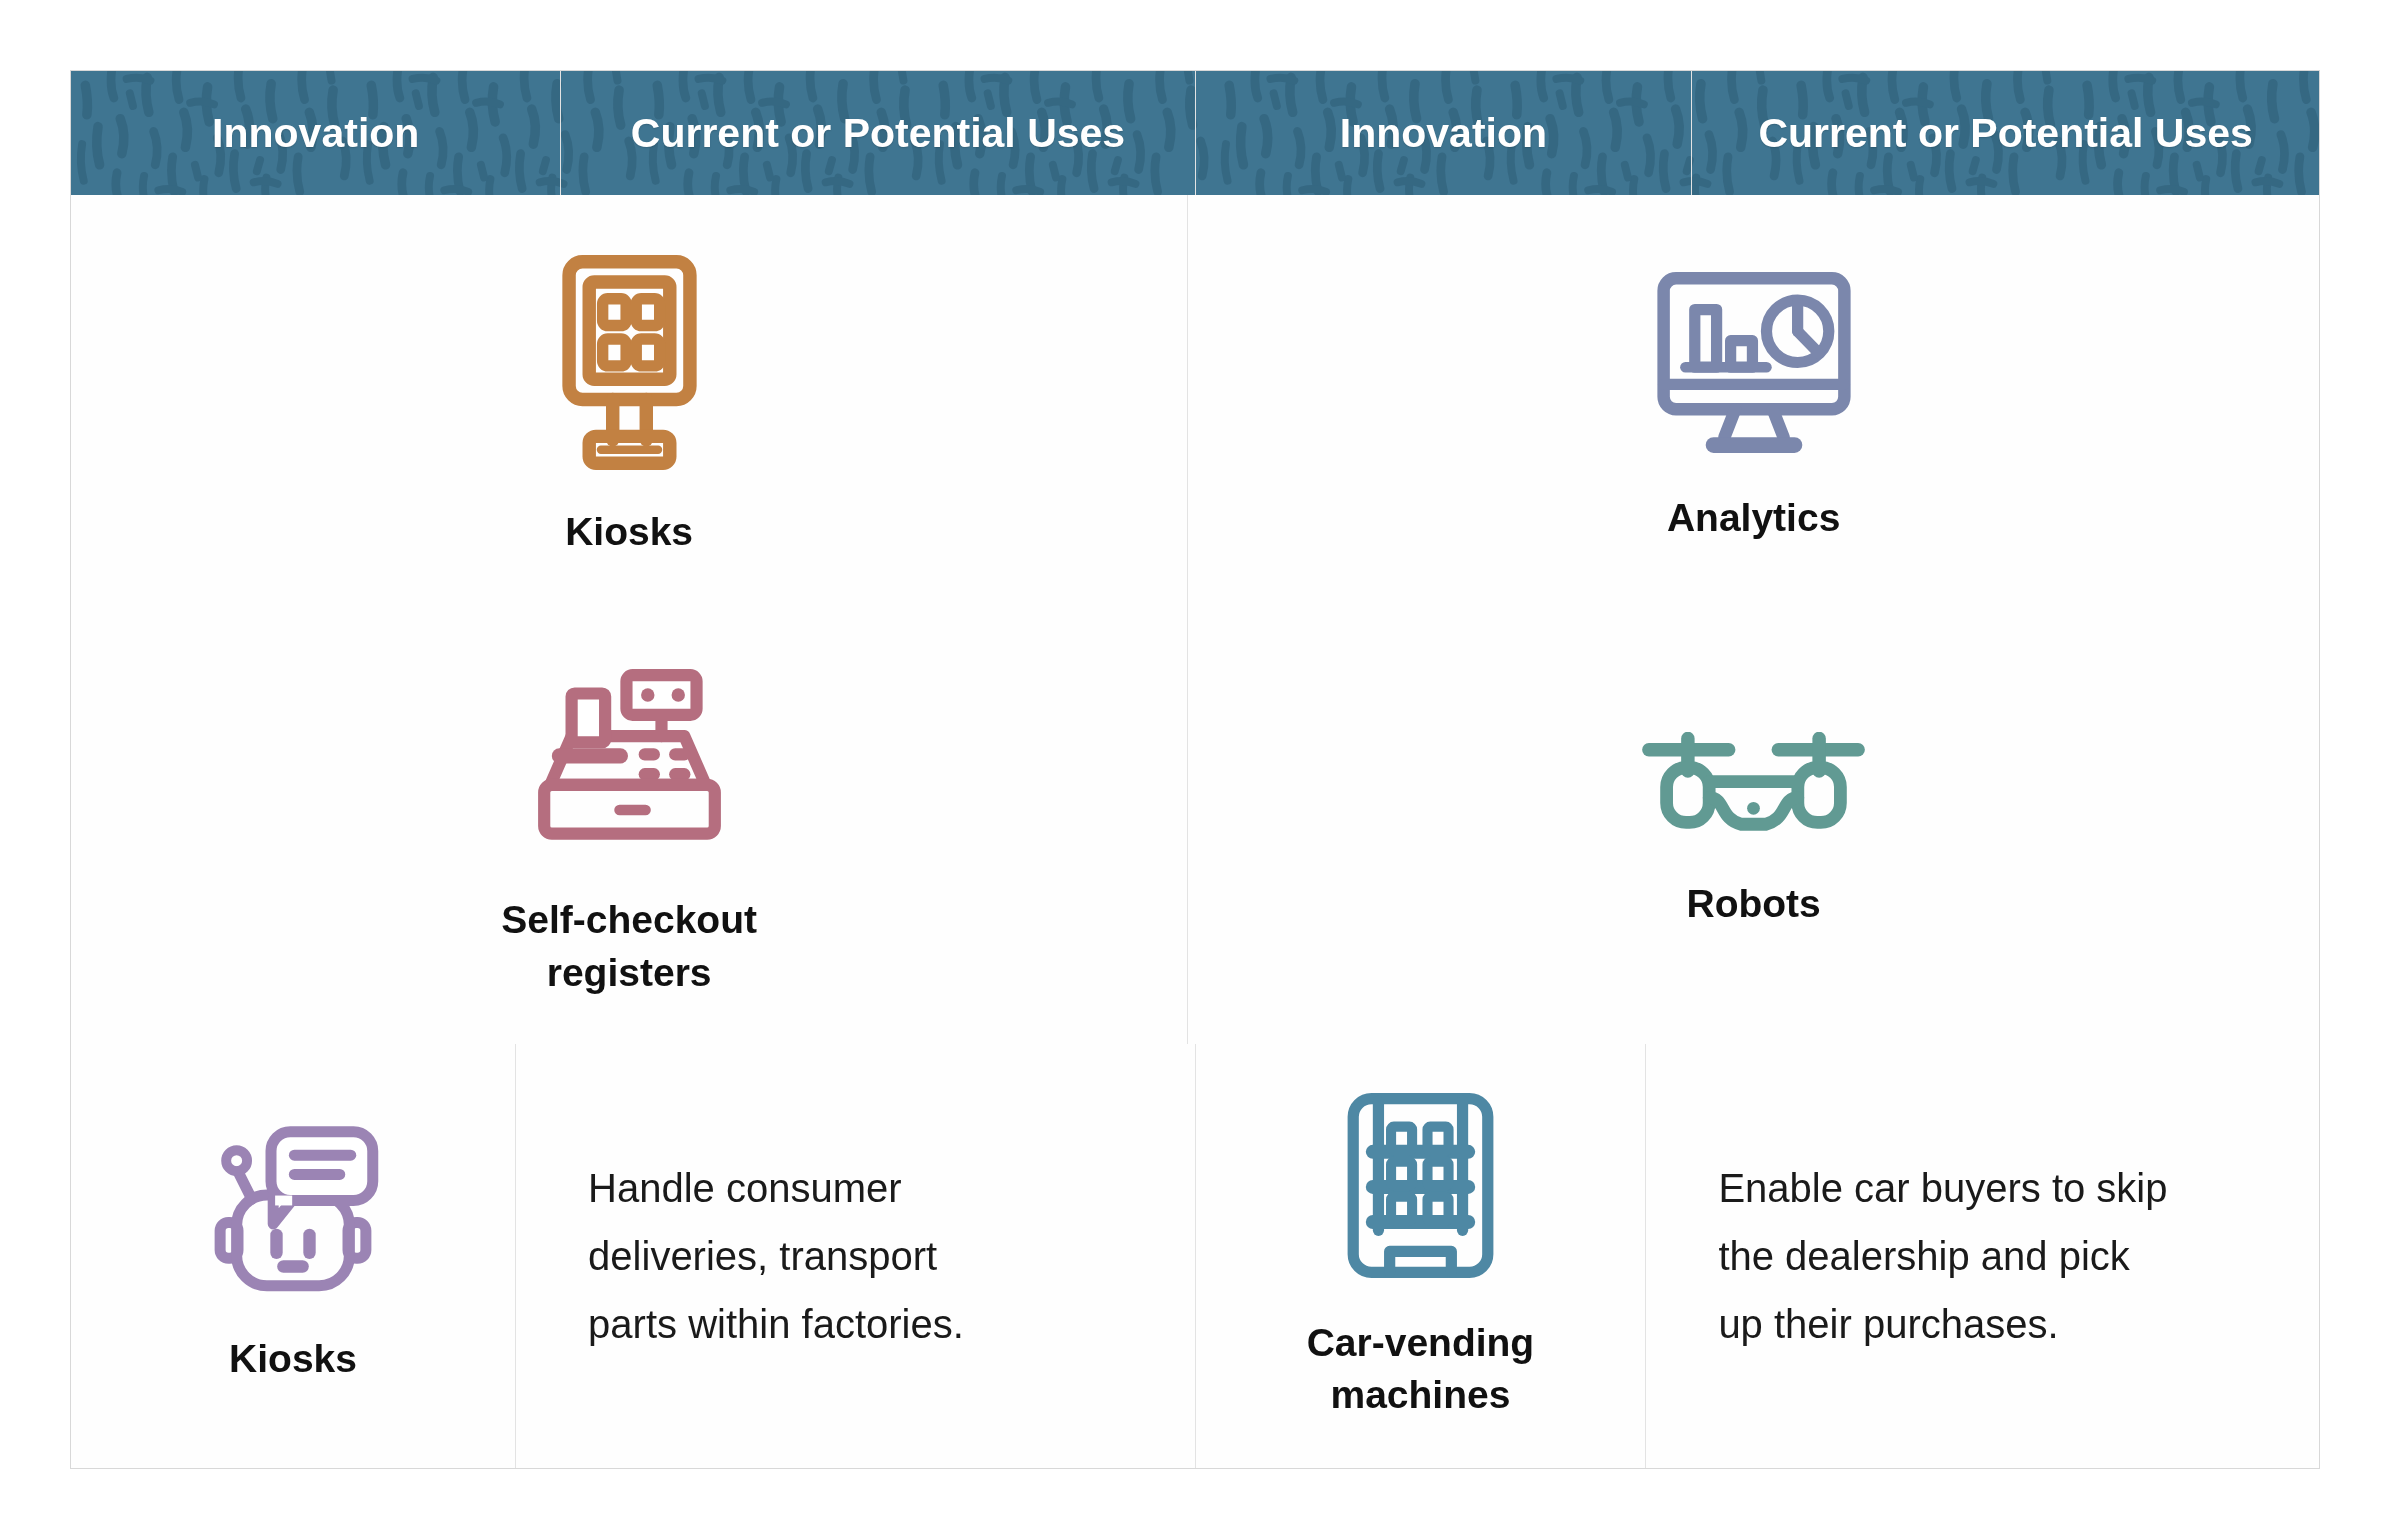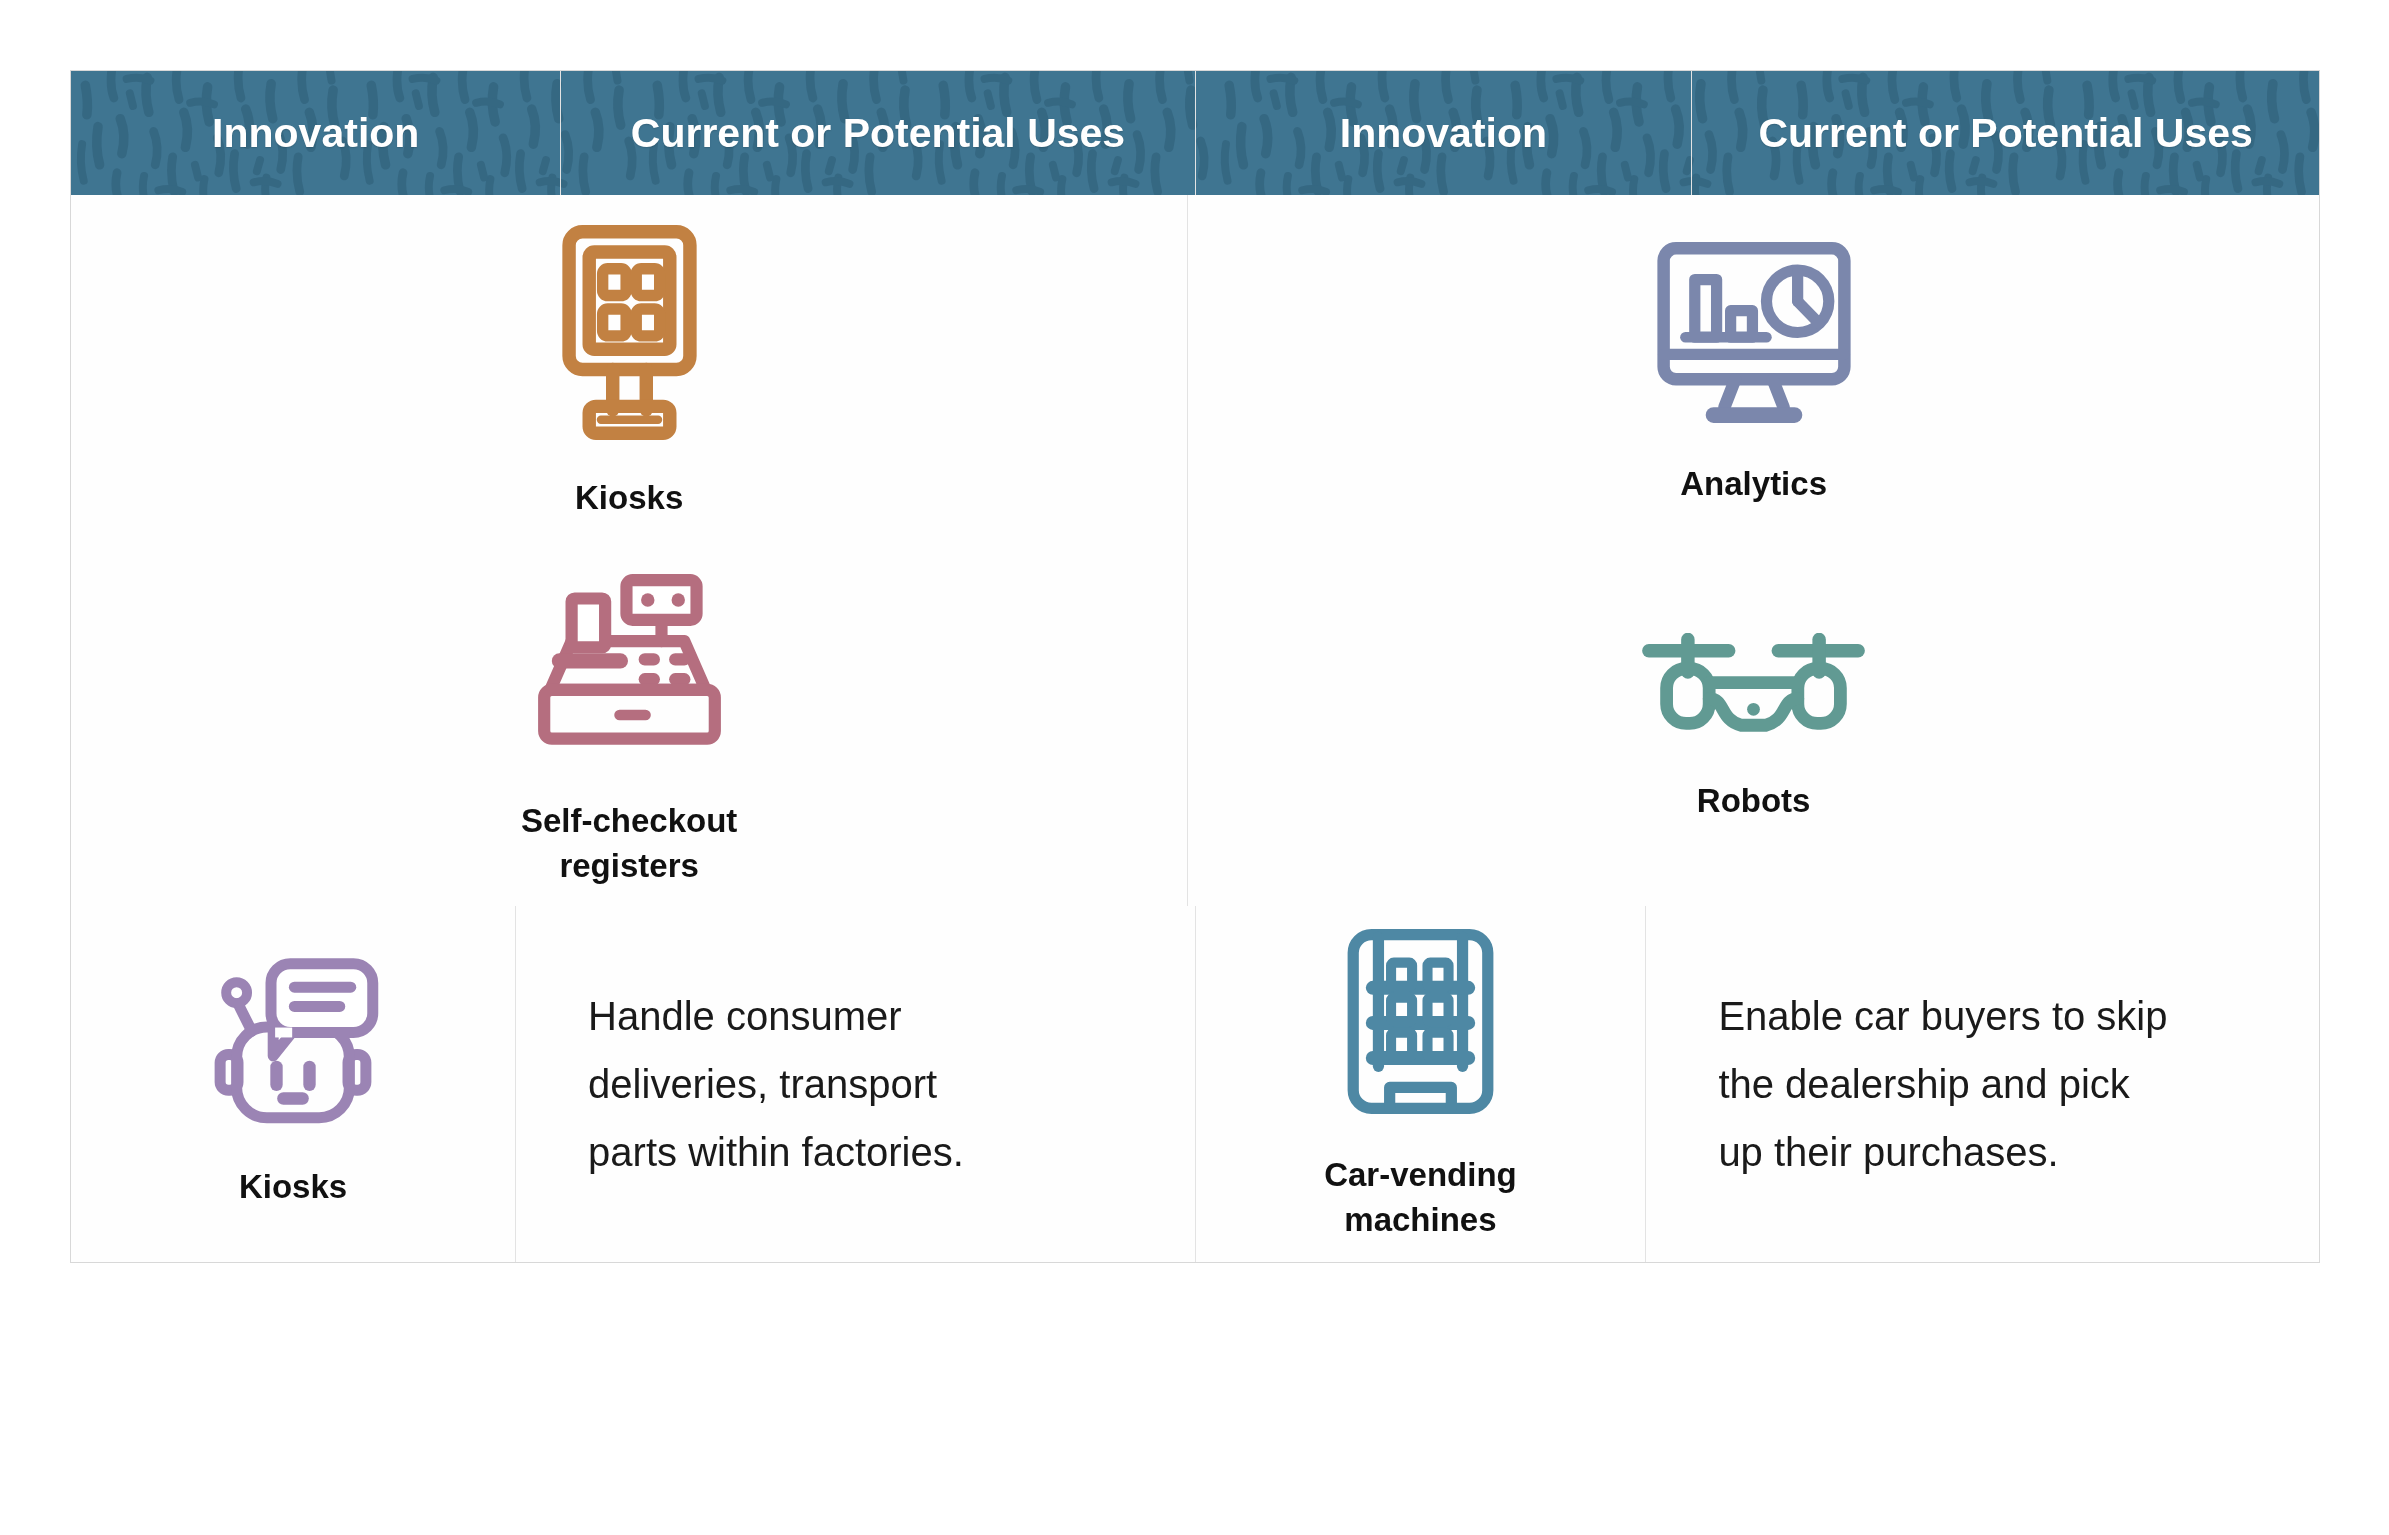--- a/index.html
+++ b/index.html
@@ -5,21 +5,21 @@
   html, body { margin: 0; padding: 0; }
   body {
     width: 2389px; height: 1536px;
     background: #ffffff;
     position: relative;
     font-family: "Liberation Sans", "DejaVu Sans", sans-serif;
     overflow: hidden;
   }
   .table {
     position: absolute; left: 70px; top: 70px;
-    width: 2250px; height: 1193px;
+    width: 2250px; height: 1399px;
     border: 0.8px solid #d8d8d8;
     box-sizing: border-box;
     display: flex; flex-direction: column;
     background: #fefefe;
   }
   .header {
     height: 124px; flex: 0 0 124px;
     position: relative; display: flex; overflow: hidden;
   }
   .hdr-svg { position: absolute; left: 0; top: 0; width: 100%; height: 100%; }
@@ -37,21 +37,21 @@
   .c3 { flex: 625 0 0px; border-left: 0.8px solid #e3e3e3; }
   .c4 { flex: 790 0 0px; border-left: 0.8px solid #e3e3e3; }
   .icon-cell { flex-direction: column; align-items: center; justify-content: center; }
   .uses-cell { align-items: center; padding: 0 32px 0 72px; }
   .uses {
     font-size: 40px; line-height: 1.7; color: #1a1a1a;
     white-space: pre-line; margin: 0;
   }
   .label {
     margin-top: 36px;
-    font-size: 33px; font-weight: bold; color: #111111;
+    font-size: 39px; font-weight: bold; color: #111111;
     line-height: 1.35; text-align: center; white-space: pre-line;
   }
   .icon { display: block; }
 </style>
 </head>
 <body>
 
 <div class="table">
 
   <div class="header">

